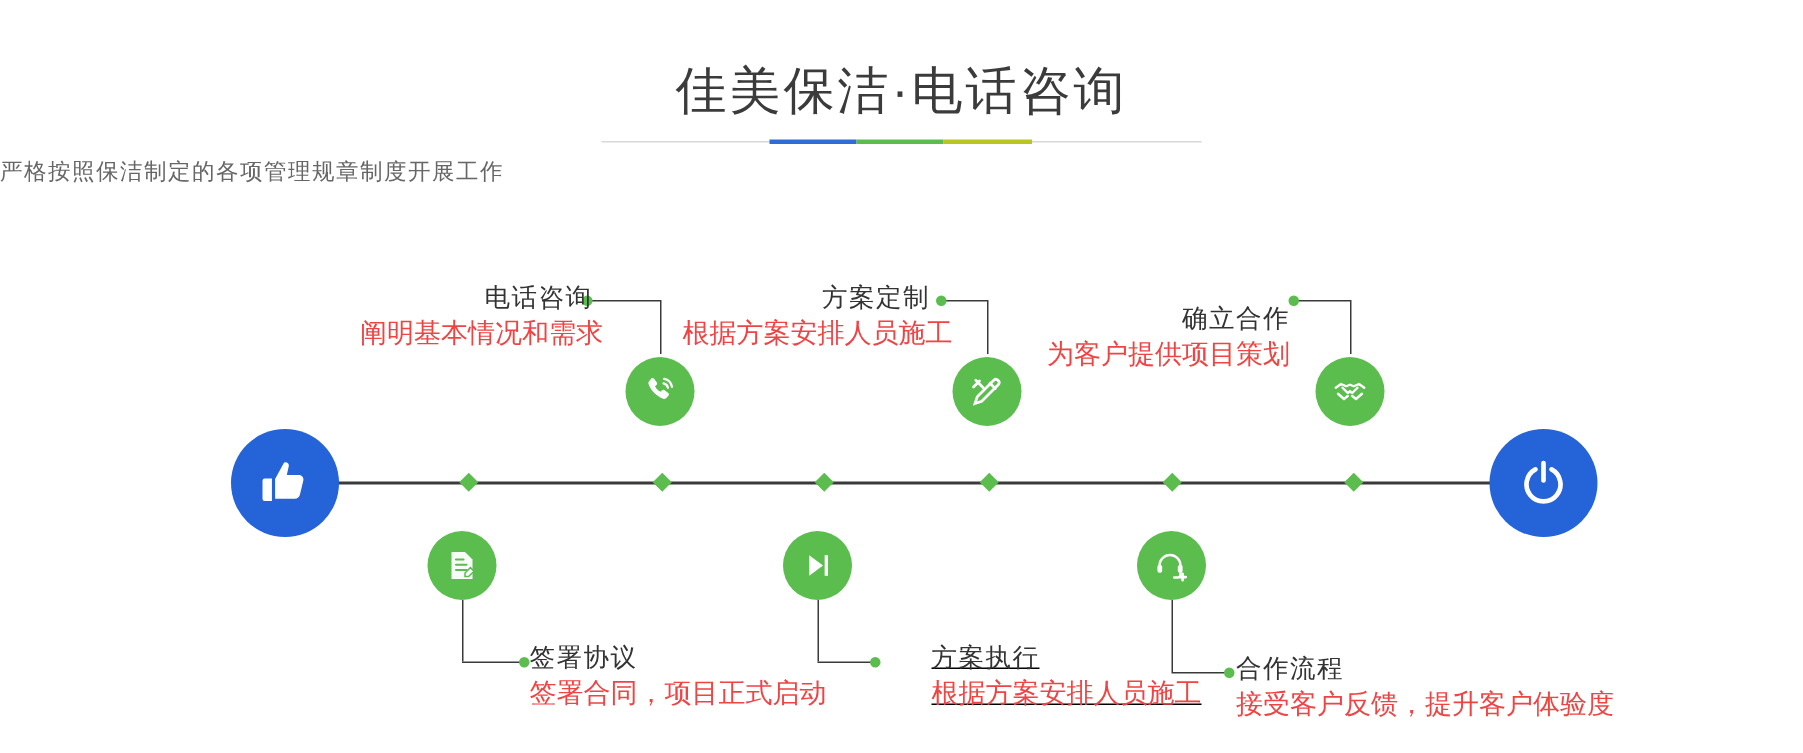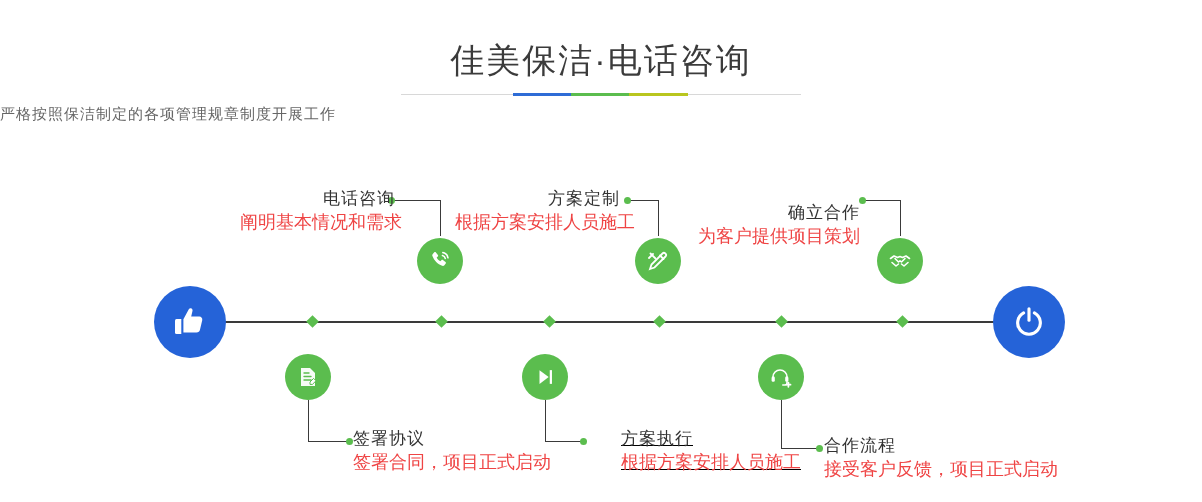--- a/index.html
+++ b/index.html
@@ -297,16 +297,16 @@
         <path d="M4 12a7 7 0 0 1 14 0"></path>
         <rect x="2.6" y="11.6" width="3.2" height="5.2" rx="1.3" fill="#ffffff" stroke="none"></rect>
         <rect x="16.2" y="11.6" width="3.2" height="5.2" rx="1.3" fill="#ffffff" stroke="none"></rect>
         <path d="M18 16.8v1.2a2 2 0 0 1-2 2h-2.2"></path>
         <path d="M19.4 17.6v4.2M17.3 19.7h4.2" stroke-width="1.8"></path>
       </svg>
     </span>
   </div>
   <div class="lbl below" style="left:824px; top:435px;">
     <span class="main">合作流程</span>
-    <span class="sub">接受客户反馈，项目正式启动</span>
+    <span class="sub">接受客户反馈，提升客户体验度</span>
   </div>
 
 </div>
 
 </body></html>

